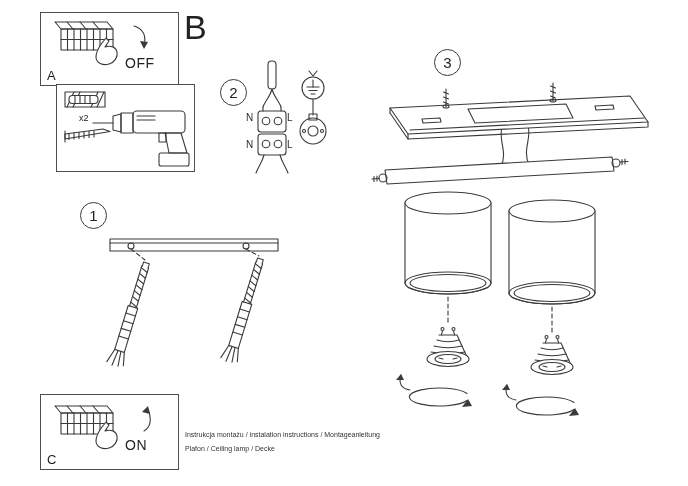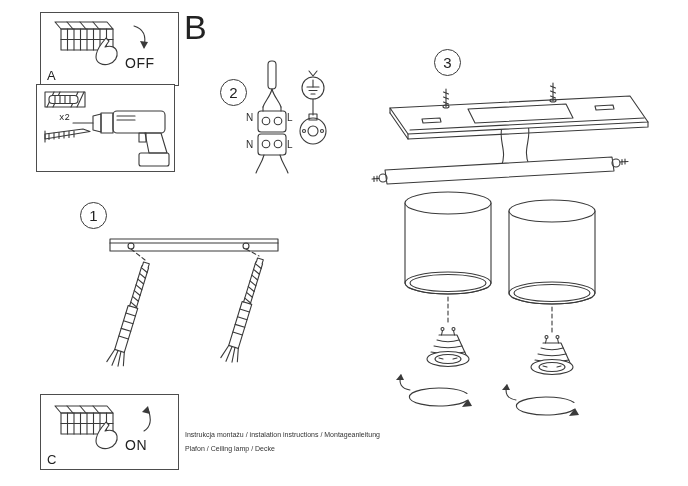--- a/index.html
+++ b/index.html
@@ -2,21 +2,21 @@
 <html><head>
 <meta charset="utf-8">
 <style>
   html,body{margin:0;padding:0;background:#ffffff;}
   #sheet{
     position:relative;width:688px;height:486px;background:#ffffff;
     font-family:"Liberation Sans",sans-serif;color:#2e2e2e;overflow:hidden;
   }
   .panel{position:absolute;border:1px solid #4d4d4d;background:#ffffff;}
   #panel-a{left:40px;top:12px;width:137px;height:72px;}
-  #panel-tools{left:36px;top:84px;width:137px;height:86px;font-family:Liberation Mono, monospace;}
+  #panel-tools{left:56px;top:84px;width:137px;height:86px;}
   #panel-c{left:40px;top:394px;width:137px;height:74px;}
   .panel svg{position:absolute;left:0;top:0;}
   .corner-label{position:absolute;left:6px;bottom:2px;font-size:13px;color:#222;}
   .state-label{position:absolute;left:84px;top:42px;font-size:14px;color:#222;letter-spacing:.5px;}
   .count-label{position:absolute;left:22px;top:28px;font-size:9px;color:#222;}
   .step-circle{
     position:absolute;width:25px;height:25px;border:1.4px solid #3a3a3a;border-radius:50%;
     display:flex;align-items:center;justify-content:center;font-size:15px;color:#222;background:#fff;
   }
   #circle-1{left:80px;top:202px;}

